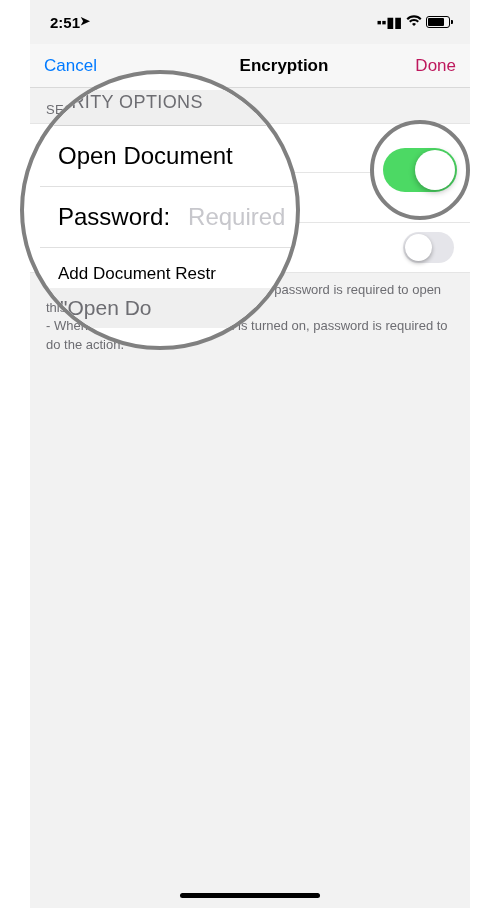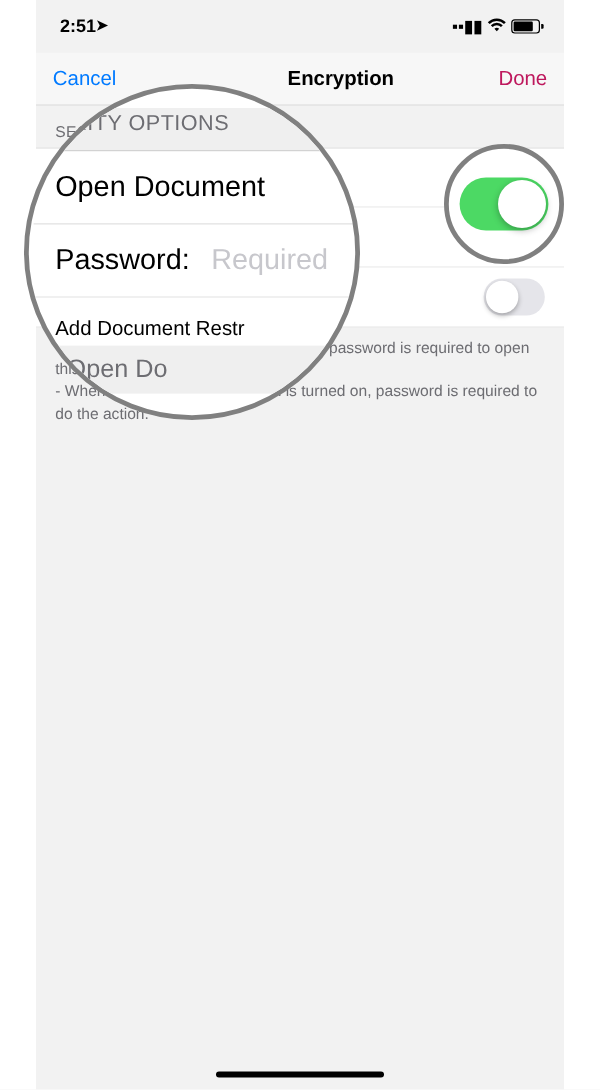--- a/index.html
+++ b/index.html
@@ -98,21 +98,21 @@
   .mag-main {
     position: absolute;
     left: 20px; top: 70px;
     width: 280px; height: 280px;
     border: 4px solid #808080;
     border-radius: 50%;
     background: #fff;
     overflow: hidden;
   }
   .mag-main-inner {
-    position: absolute; left: 4px; top: 0; width: 100%; height: 100%;
+    position: absolute; left: 16px; top: 0; width: 100%; height: 100%;
     padding-top: 16px;
   }
   .mag-sec-hdr {
     font-size: 18px; color: #6d6d72;
     padding: 2px 0 12px 22px;
     background: #efefef;
     border-bottom: 1px solid rgba(0,0,0,0.12);
     letter-spacing: 0.4px;
   }
   .mag-row {

